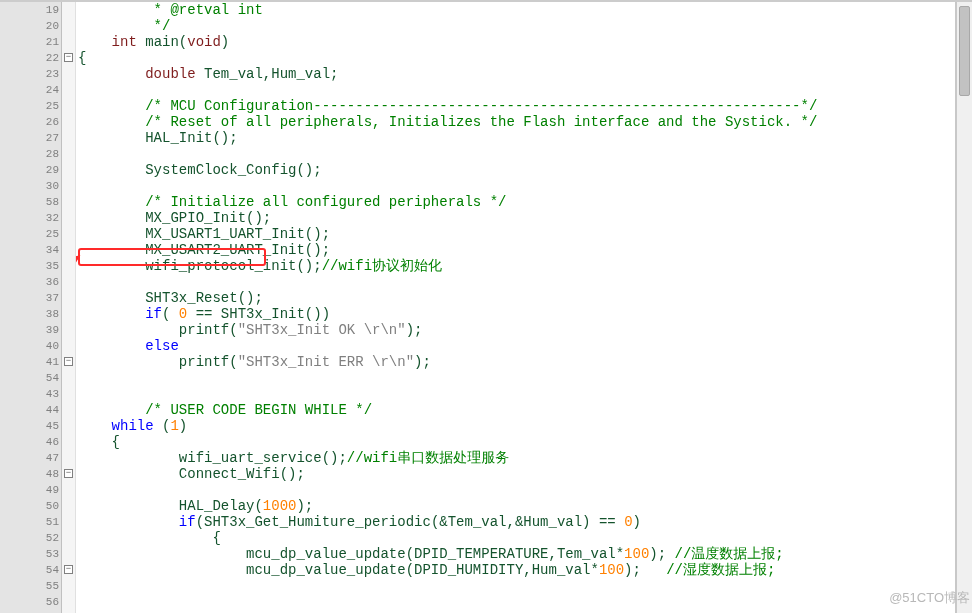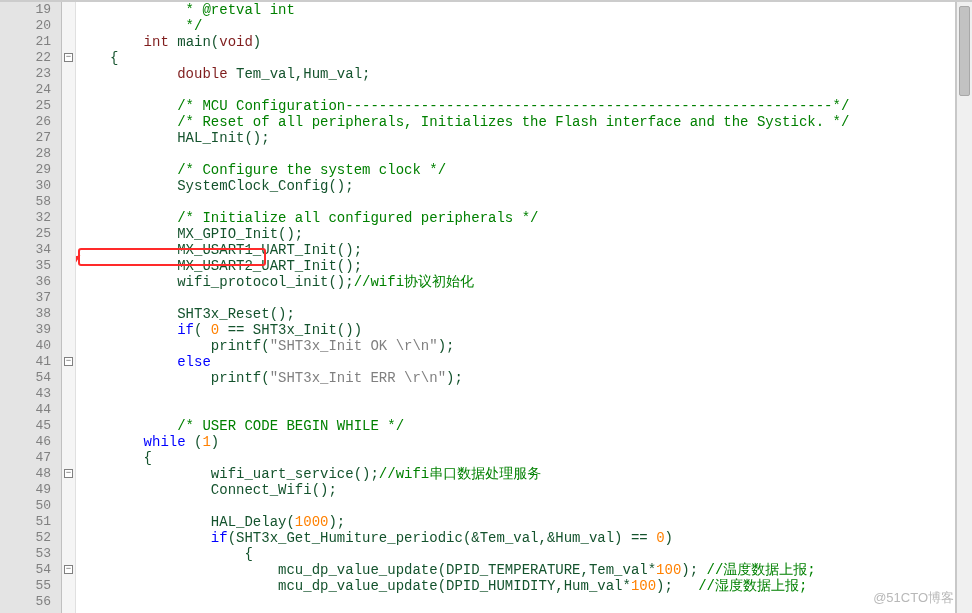--- a/index.html
+++ b/index.html
@@ -42,39 +42,38 @@
   }
   .scroll-thumb {
     position: absolute;
     left: 2px; right: 2px;
     background: #c2c2c2;
     border: 1px solid #a8a8a8;
     border-radius: 2px;
   }
   .ln {
     height: 16px; line-height: 16px;
-    text-align: right; padding-right: 10px;
-    color: #808080; font-size: 13px;
+    text-align: right; padding-right: 2px;
+    color: #808080; font-size: 11px;
   }
   .fold {
     position: absolute;
     left: 2px; width: 9px; height: 9px;
     border: 1px solid #808080;
     background: #fff;
     font-size: 9px; line-height: 7px;
     text-align: center; color: #606060;
     cursor: pointer;
   }
   .fold::before { content: "−"; } 
   .codeline {
     height: 16px; line-height: 16px;
     white-space: pre;
     padding-left: 2px;
     position: relative;
-    margin-left: 32px;
   }
   .tok-kw { color: #0000ff; }
   .tok-type { color: #7f1d1d; }
   .tok-cmt { color: #008000; }
   .tok-str { color: #808080; }
   .tok-num { color: #ff8000; }
   .tok-plain { color: #14532d; }
   .highlight-box {
     position: absolute;
     border: 2px solid #ff2a2a;
@@ -82,21 +81,21 @@
     pointer-events: none;
     z-index: 5;
   }
   .arrow {
     position: absolute;
     pointer-events: none;
     z-index: 6;
   }
   .watermark {
     position: absolute;
-    right: 18px;
+    right: 2px;
     bottom: 6px;
     color: #b8b8b8;
     font-family: sans-serif;
     font-size: 13px;
     z-index: 10;
   }
 </style>
 </head>
 <body>
 
@@ -160,21 +159,20 @@
   <div class="codeline"><span>        </span><span class="tok-cmt"> * @retval int</span></div>
       <div class="codeline"><span>        </span><span class="tok-cmt"> */</span></div>
       <div class="codeline"><span>    </span><span class="tok-type">int</span><span class="tok-plain"> main</span><span class="tok-plain">(</span><span class="tok-type">void</span><span class="tok-plain">)</span></div>
       <div class="codeline"><span></span><span class="tok-plain">{</span></div>
       <div class="codeline"><span>        </span><span class="tok-type">double</span><span class="tok-plain"> Tem_val,Hum_val;</span></div>
       <div class="codeline"><span></span></div>
       <div class="codeline"><span>        </span><span class="tok-cmt">/* MCU Configuration----------------------------------------------------------*/</span></div>
       <div class="codeline"><span>        </span><span class="tok-cmt">/* Reset of all peripherals, Initializes the Flash interface and the Systick. */</span></div>
       <div class="codeline"><span>        </span><span class="tok-plain">HAL_Init();</span></div>
       <div class="codeline"><span></span></div>
-      <div class="codeline"><span>        </span><span class="tok-cmt">/* Configure the system clock */</span></div>
       <div class="codeline"><span>        </span><span class="tok-plain">SystemClock_Config();</span></div>
       <div class="codeline"><span></span></div>
       <div class="codeline"><span>        </span><span class="tok-cmt">/* Initialize all configured peripherals */</span></div>
       <div class="codeline"><span>        </span><span class="tok-plain">MX_GPIO_Init();</span></div>
       <div class="codeline"><span>        </span><span class="tok-plain">MX_USART1_UART_Init();</span></div>
       <div class="codeline"><span>        </span><span class="tok-plain">MX_USART2_UART_Init();</span></div>
       <div class="codeline"><span>        </span><span class="tok-plain">wifi_protocol_init();</span><span class="tok-cmt">//wifi协议初始化</span></div>
       <div class="codeline"><span></span></div>
       <div class="codeline"><span>        </span><span class="tok-plain">SHT3x_Reset();</span></div>
       <div class="codeline"><span>        </span><span class="tok-kw">if</span><span class="tok-plain">( </span><span class="tok-num">0</span><span class="tok-plain"> == SHT3x_Init())</span></div>

